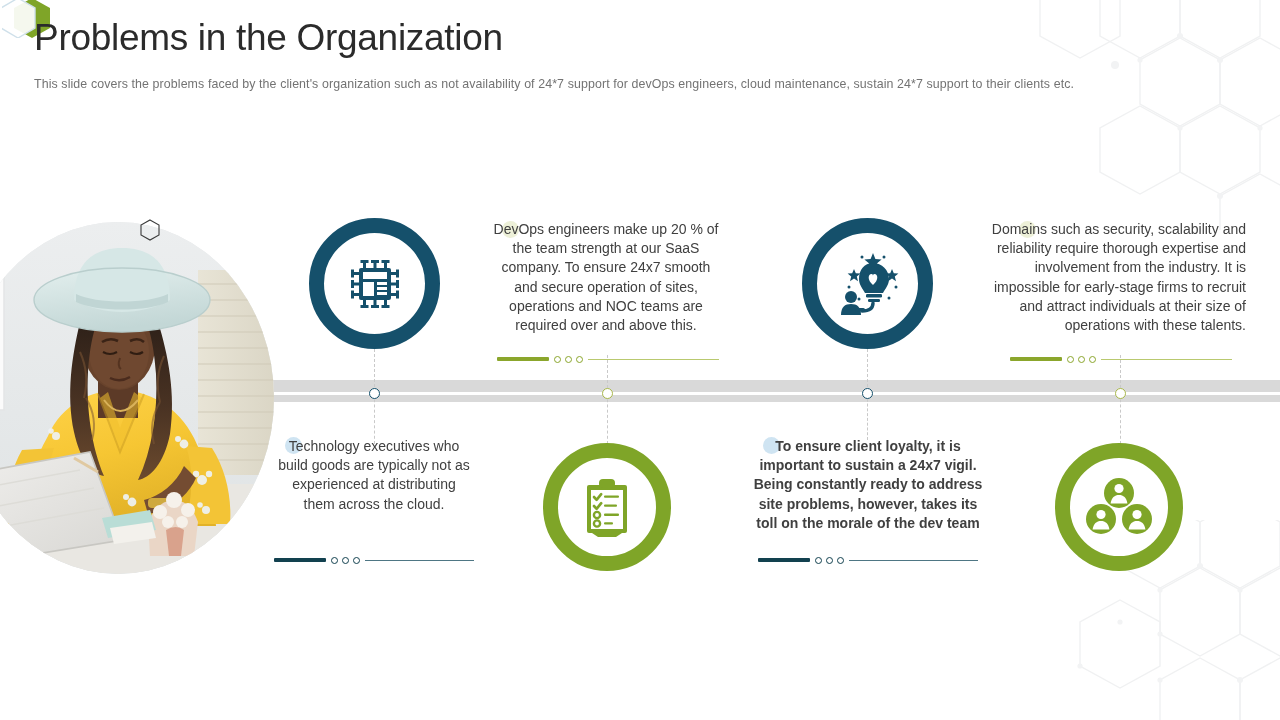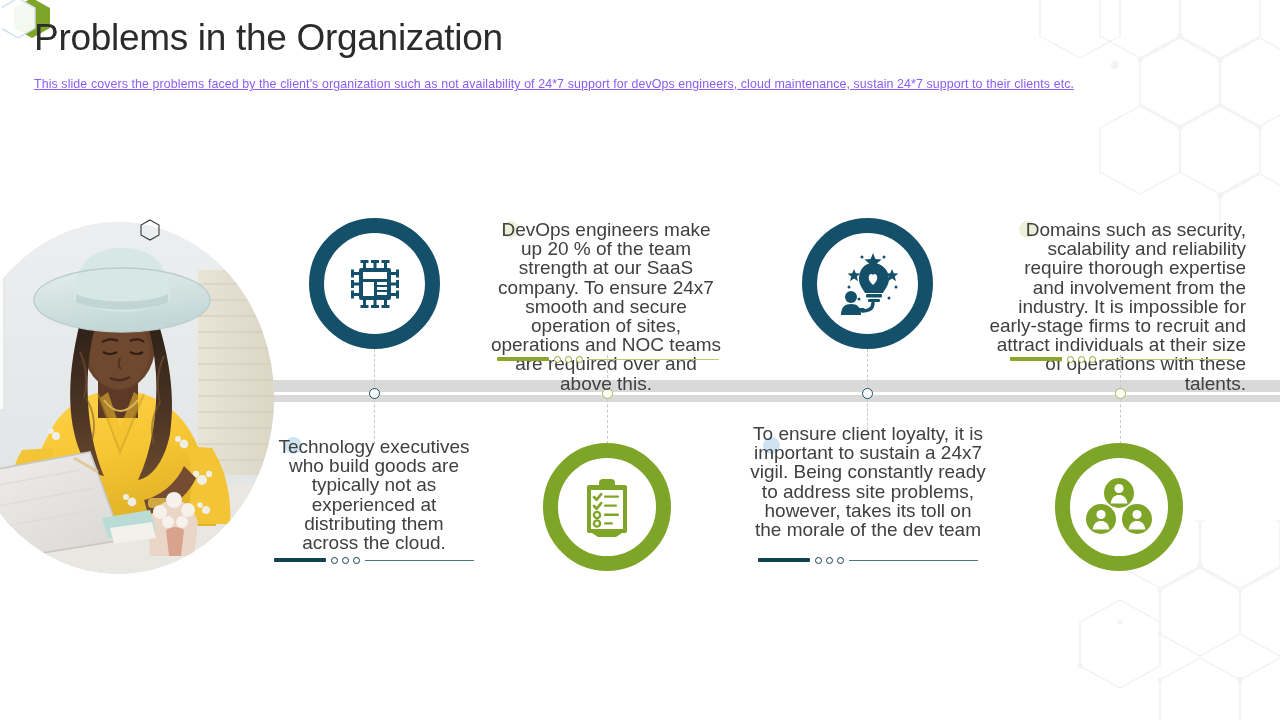--- a/index.html
+++ b/index.html
@@ -41,24 +41,23 @@
     color: #2b2b2b;
     letter-spacing: -0.3px;
     white-space: nowrap;
   }
   .slide-subtitle {
     position: absolute;
     left: 34px;
     top: 77px;
     width: 1215px;
     font-size: 12.4px;
-    color: #8b5cf6;
+    color: #737373;
     letter-spacing: 0.1px;
     white-space: nowrap;
-    text-decoration: underline;
   }
 
   
   .timeline-band {
     position: absolute;
     left: 0;
     top: 380px;
     width: 1280px;
     height: 22px;
     background: #d9d9d9;
@@ -135,21 +134,21 @@
     align-items: center;
     justify-content: center;
     z-index: 5;
   }
   .icon-circle.teal { border: 15px solid #15506b; }
   .icon-circle.green { border: 15px solid #7fa528; }
 
   
   .text-block {
     position: absolute;
-    font-size: 19px;
+    font-size: 14px;
     line-height: 19.2px;
     color: #404040;
     text-align: center;
     z-index: 6;
   }
   .highlight-dot {
     position: absolute;
     width: 17px;
     height: 17px;
     border-radius: 50%;
@@ -569,21 +568,21 @@
   <span class="ud-bar"></span>
   <span class="ud-dots">
     <span class="ud-dot"></span>
     <span class="ud-dot"></span>
     <span class="ud-dot"></span>
   </span>
   <span class="ud-line"></span>
 </div>
 
 <div class="highlight-dot blue" style="left:763px; top:437px;"></div>
-<div class="text-block" style="left:750px; top:424px; width:236px;">To ensure  client loyalty,  it is important to sustain a 24x7 vigil. Being constantly  ready to address site problems, however,  takes its toll on the morale of the dev team</div>
+<div class="text-block" style="left:750px; top:437px; width:236px;font-weight:bold;">To ensure  client loyalty,  it is important to sustain a 24x7 vigil. Being constantly  ready to address site problems, however,  takes its toll on the morale of the dev team</div>
 <div class="underline-deco deco-teal" style="left:758px; top:555px; width:220px;">
   <span class="ud-bar"></span>
   <span class="ud-dots">
     <span class="ud-dot"></span>
     <span class="ud-dot"></span>
     <span class="ud-dot"></span>
   </span>
   <span class="ud-line"></span>
 </div>
 

